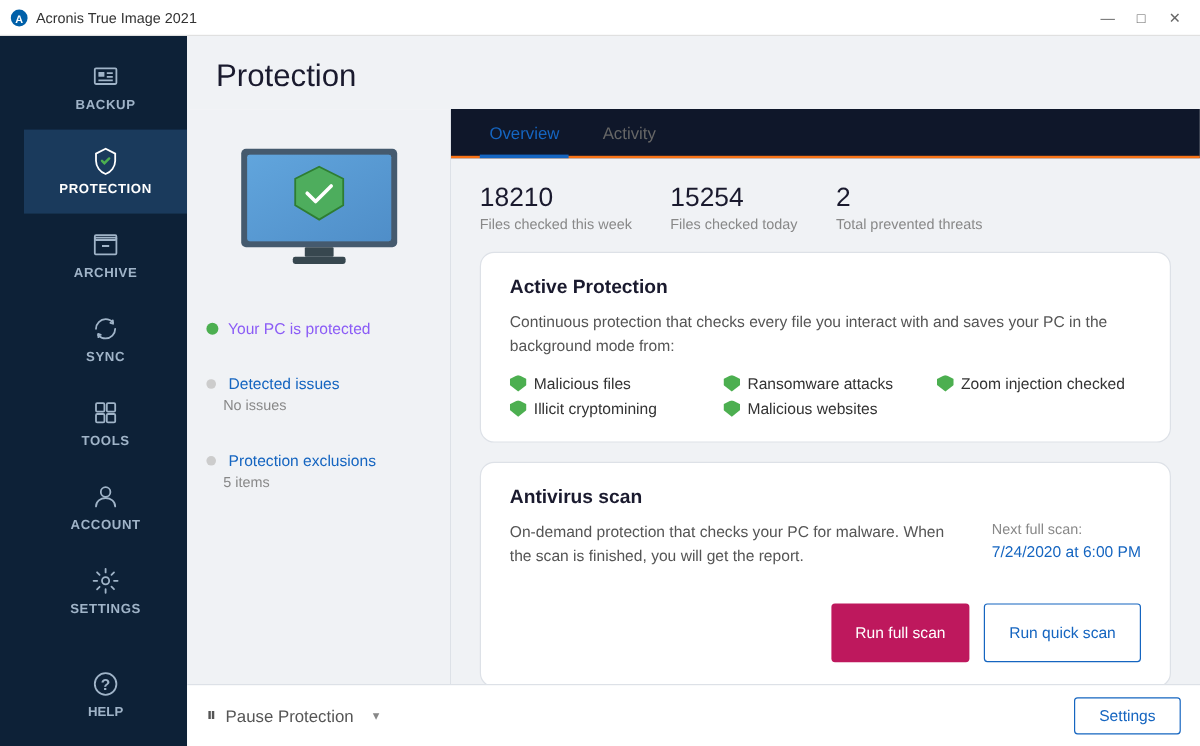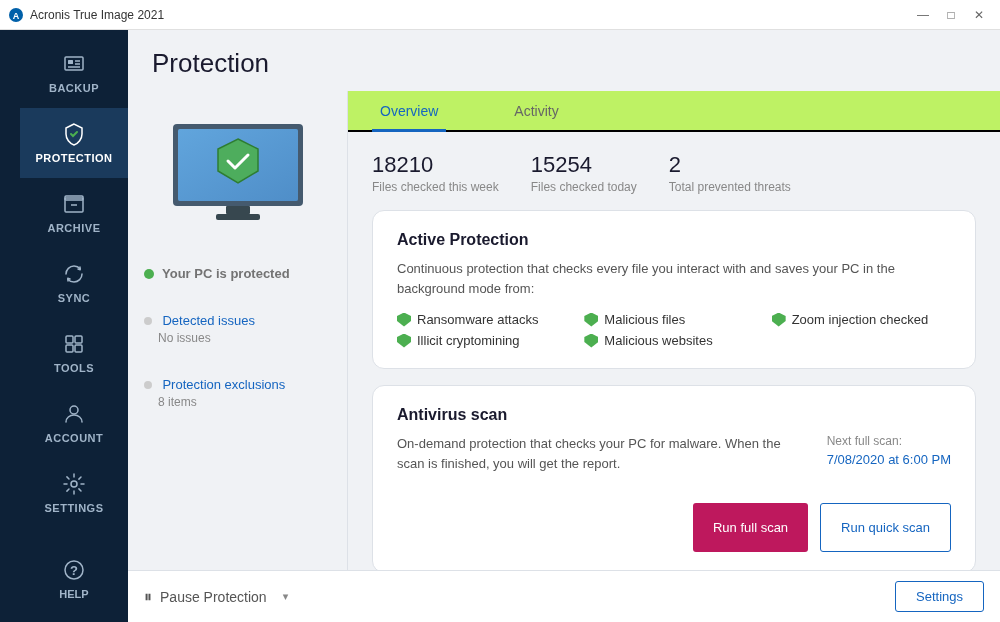--- a/index.html
+++ b/index.html
@@ -9,21 +9,21 @@
     .titlebar { height: 30px; background: #fff; display: flex; align-items: center; padding: 0 8px; border-bottom: 1px solid #e0e0e0; flex-shrink: 0; }
     .titlebar-icon { width: 16px; height: 16px; margin-right: 6px; }
     .titlebar-title { font-size: 12px; color: #333; flex: 1; }
     .titlebar-controls { display: flex; gap: 2px; }
     .titlebar-btn { width: 26px; height: 20px; display: flex; align-items: center; justify-content: center; font-size: 12px; color: #666; cursor: pointer; border-radius: 2px; background: none; border: none; }
 
     
     .app-body { display: flex; flex: 1; overflow: hidden; }
 
     
-    .sidebar { width: 128px; background: #0d2137; display: flex; flex-direction: column; flex-shrink: 0; padding-left: 20px; }
+    .sidebar { width: 156px; background: #0d2137; display: flex; flex-direction: column; flex-shrink: 0; padding-left: 20px; }
     .sidebar-nav { flex: 1; padding-top: 8px; }
     .sidebar-item { display: flex; flex-direction: column; align-items: center; justify-content: center; padding: 14px 8px; cursor: pointer; color: #a0b4c8; font-size: 11px; font-weight: 600; text-transform: uppercase; letter-spacing: 0.5px; gap: 6px; }
     .sidebar-item.active { background: #1a3a5c; color: #fff; }
     .sidebar-icon { width: 24px; height: 24px; display: flex; align-items: center; justify-content: center; }
     .sidebar-footer { padding: 12px 8px; }
     .sidebar-help { display: flex; flex-direction: column; align-items: center; justify-content: center; padding: 10px 8px; cursor: pointer; color: #a0b4c8; font-size: 11px; font-weight: 600; text-transform: uppercase; gap: 6px; }
 
     
     .content { flex: 1; display: flex; flex-direction: column; background: #f5f6f8; }
 
@@ -32,21 +32,21 @@
     .main-area { display: flex; flex: 1; overflow: hidden; }
 
     
     .page-header { padding: 18px 24px 0; background: #f0f2f5; }
     .page-title { font-size: 26px; font-weight: 300; color: #1a1a2e; margin-bottom: 12px; }
 
     
     .right-panel { flex: 1; display: flex; flex-direction: column; padding: 0; background: #f0f2f5; overflow-y: auto; }
 
     
-    .tabs { display: flex; border-bottom: 2px solid #000000; padding: 0 24px; background: #bef264; gap: 40px; }
+    .tabs { display: flex; border-bottom: 2px solid #f97316; padding: 0 24px; background: #0f172a; }
     .tab { padding: 12px 8px 10px; font-size: 14px; color: #666; cursor: pointer; margin-right: 20px; border-bottom: 3px solid transparent; margin-bottom: -2px; }
     .tab.active { color: #1565c0; border-bottom-color: #1565c0; font-weight: 500; }
 
     
     .stats-row { display: flex; gap: 32px; padding: 20px 24px 16px; }
     .stat-item {}
     .stat-value { font-size: 22px; font-weight: 400; color: #1a1a2e; }
     .stat-label { font-size: 12px; color: #888; margin-top: 2px; }
 
     
@@ -59,21 +59,21 @@
 
     
     .antivirus-body { display: flex; gap: 24px; align-items: flex-start; }
     .antivirus-desc { flex: 1; }
     .next-scan { flex-shrink: 0; }
     .next-scan-label { font-size: 12px; color: #888; margin-bottom: 4px; }
     .next-scan-value { font-size: 13px; color: #1565c0; }
     .btn-row { display: flex; gap: 12px; justify-content: flex-end; margin-top: 16px; }
     .btn-primary { background: #be185d; color: #fff; border: none; padding: 9px 20px; border-radius: 3px; font-size: 13px; cursor: pointer; font-weight: 500; }
     .btn-secondary { background: #fff; color: #1565c0; border: 1px solid #1565c0; padding: 16px 20px; border-radius: 3px; font-size: 13px; cursor: pointer; }
-    .status-indicator { display: flex; align-items: center; gap: 8px; font-size: 13px; font-weight: 700; color: #737373; }
+    .status-indicator { display: flex; align-items: center; gap: 8px; font-size: 13px; font-weight: 400; color: #8b5cf6; }
     .dot { width: 10px; height: 10px; border-radius: 50%; background: #4caf50; }
     .link-item { margin-top: 14px; }
     .link-title { color: #1565c0; font-size: 13px; cursor: pointer; }
     .link-sub { color: #888; font-size: 12px; margin-top: 2px; }
     .link-dot { width: 8px; height: 8px; border-radius: 50%; background: #ccc; display: inline-block; margin-right: 6px; }
 
     
     .bottom-bar { height: 52px; background: #fff; border-top: 1px solid #dde1e7; display: flex; align-items: center; justify-content: space-between; padding: 0 16px; flex-shrink: 0; }
     .pause-btn { display: flex; align-items: center; gap: 8px; color: #555; font-size: 14px; cursor: pointer; }
     .pause-icon { font-size: 16px; color: #555; }
@@ -240,21 +240,21 @@
         <div class="link-item">
           <span class="link-dot"></span>
           <a class="link-title">Detected issues</a>
           <div class="link-sub" style="margin-left:14px">No issues</div>
         </div>
 
 
         <div class="link-item">
           <span class="link-dot"></span>
           <a class="link-title">Protection exclusions</a>
-          <div class="link-sub" style="margin-left:14px">8 items</div>
+          <div class="link-sub" style="margin-left:14px">5 items</div>
         </div>
       </div>
 
       <div class="right-panel">
 
         <div class="tabs">
           <div class="tab active">
             <span>Overview</span>
           </div>
           <div class="tab">
@@ -276,25 +276,25 @@
             <div class="stat-label">Total prevented threats</div>
           </div>
         </div>
 
         <div class="card">
           <div class="card-title">Active Protection</div>
           <div class="card-desc">Continuous protection that checks every file you interact with and saves your PC in the background mode from:</div>
           <div class="features-grid">
             <div class="feature-item">
               <div class="shield-icon"></div>
+              <span>Malicious files</span>
+            </div>
+            <div class="feature-item">
+              <div class="shield-icon"></div>
               <span>Ransomware attacks</span>
-            </div>
-            <div class="feature-item">
-              <div class="shield-icon"></div>
-              <span>Malicious files</span>
             </div>
             <div class="feature-item">
               <div class="shield-icon"></div>
               <span>Zoom injection checked</span>
             </div>
             <div class="feature-item">
               <div class="shield-icon"></div>
               <span>Illicit cryptomining</span>
             </div>
             <div class="feature-item">
@@ -305,21 +305,21 @@
         </div>
 
         <div class="card">
           <div class="card-title">Antivirus scan</div>
           <div class="antivirus-body">
             <div class="antivirus-desc">
               <p class="card-desc">On-demand protection that checks your PC for malware. When the scan is finished, you will get the report.</p>
             </div>
             <div class="next-scan">
               <div class="next-scan-label">Next full scan:</div>
-              <div class="next-scan-value">7/08/2020 at 6:00 PM</div>
+              <div class="next-scan-value">7/24/2020 at 6:00 PM</div>
             </div>
           </div>
           <div class="btn-row">
             <button class="btn-primary">Run full scan</button>
             <button class="btn-secondary">Run quick scan</button>
           </div>
         </div>
 
       </div>
     </div>

